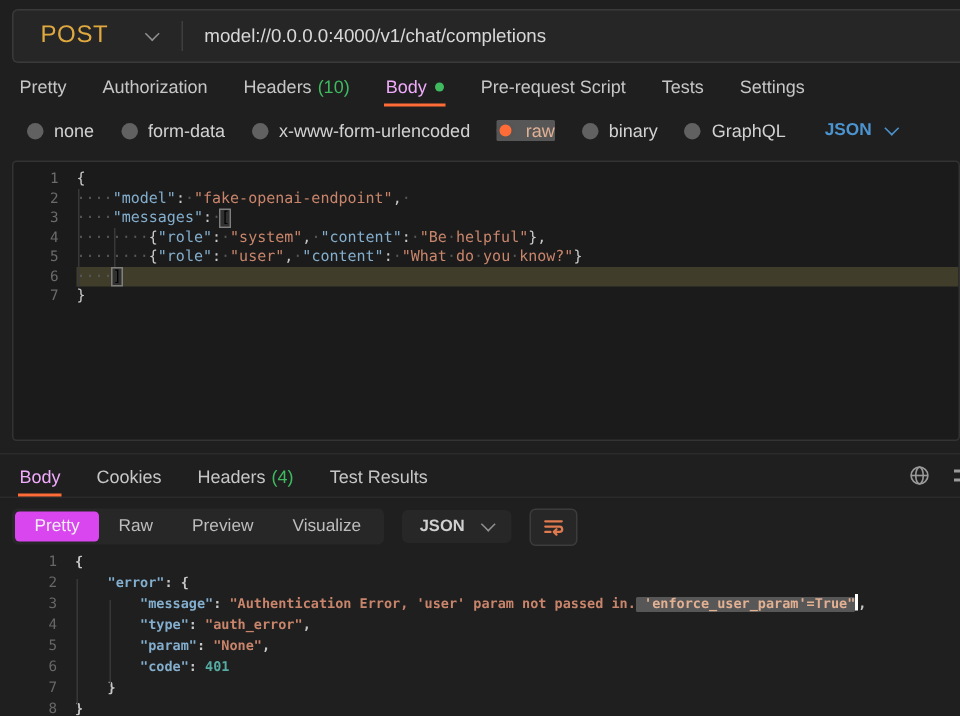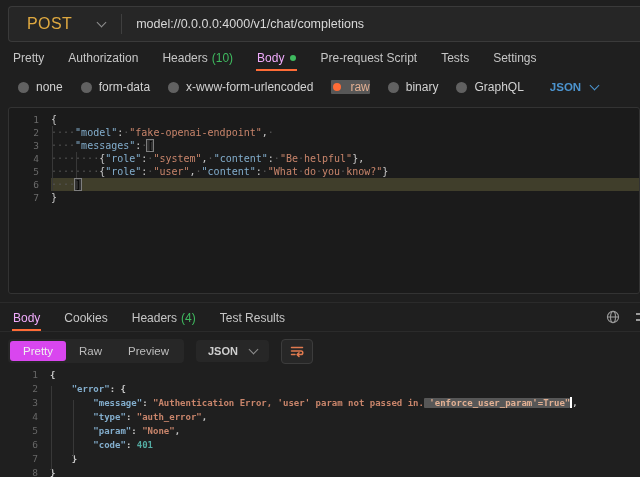--- a/index.html
+++ b/index.html
@@ -219,20 +219,21 @@
             <i style="top:9px"></i>
         </span>
       </div>
     </div>
 
     <div class="toolbar">
       <div class="segs" id="view-segs">
           <div class="seg active">Pretty</div>
           <div class="seg">Raw</div>
           <div class="seg">Preview</div>
+          <div class="seg">Visualize</div>
         </div>
       <div class="ddl">
         <span>JSON</span>
         <span class="chev"></span>
       </div>
       <div class="wrapbtn iconbtn">
         <svg width="16" height="16" viewBox="0 0 16 16" fill="none">
           <path d="M2.5 4.5h11" stroke="#e07a4f" stroke-width="1.5" stroke-linecap="round"></path>
           <path d="M2.5 8h9.5a1.8 1.8 0 0 1 0 3.6H8.5" stroke="#e07a4f" stroke-width="1.5" stroke-linecap="round"></path>
           <path d="M10 9.8 8.2 11.6 10 13.4" stroke="#e07a4f" stroke-width="1.5" stroke-linecap="round" stroke-linejoin="round"></path>

